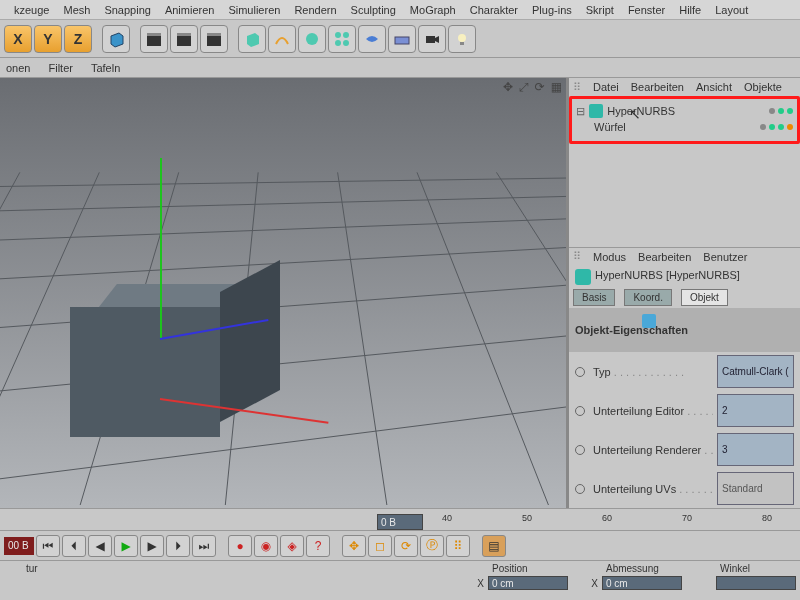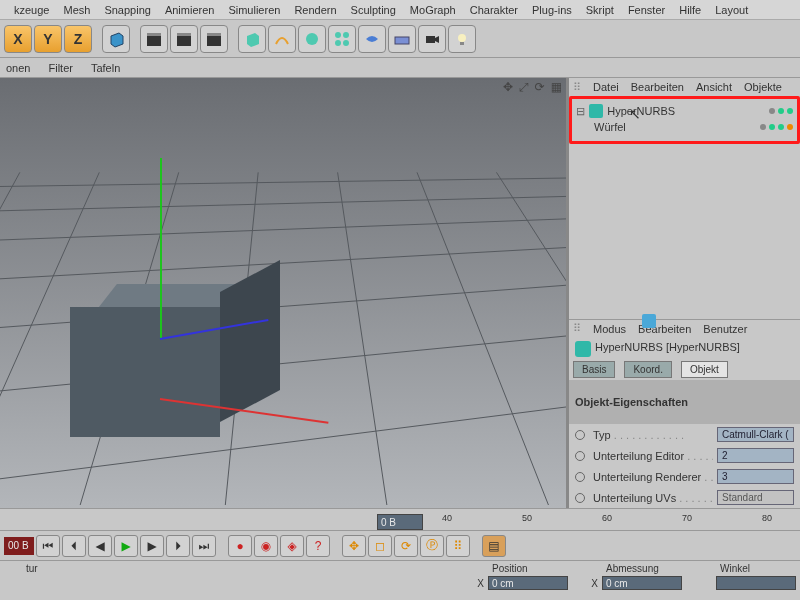--- a/index.html
+++ b/index.html
@@ -51,21 +51,21 @@
   .attr-menu { height: 18px; display: flex; align-items: center; padding: 0 4px; gap: 12px; font-size: 11px; border-top:1px solid #999; }
   .attr-head { display: flex; align-items: flex-start; padding: 4px 6px; gap: 4px; }
   .attr-head .ico { width: 16px; height: 16px; background: #2fb8a8; border-radius: 3px; }
   .tabs { display: flex; padding: 0 4px; gap: 9px; }
   .tab { padding: 2px 8px; background: #9aa; border: 1px solid #777; font-size: 10px; }
   .tab.active { background: #e4e4e4; }
   .props-title { background: #b0b0b0; padding: 16px 6px; font-weight: bold; margin-top: 2px; }
   .prop { display: flex; align-items: center; padding: 3px 6px; gap: 4px; font-size: 11px; }
   .prop .lbl { width: 120px; white-space: nowrap; overflow: hidden; }
   .prop .lbl::after { content: " . . . . . . . . . . . ."; color:#888; }
-  .prop .val { flex: 1; background: #a3b4c4; border: 1px solid #667; padding: 1px 4px; font-size: 10px; color:#223; }
+  .prop .val { flex: 1; background: #a3b4c4; border: 1px solid #667; padding: 10px 4px; font-size: 10px; color:#223; }
   .radio { width:10px; height:10px; border:1px solid #666; border-radius:50%; margin-right:4px; }
 
   
   .timeline { height: 22px; background: #c8c8c8; display:flex; align-items:center; border-top:1px solid #999;flex-direction:column; }
   .ruler { flex:1; height:20px; background: repeating-linear-gradient(90deg,#c8c8c8,#c8c8c8 39px,#888 39px,#888 40px); position:relative; font-size:9px; color:#333; }
   .ruler span { position:absolute; top:4px; }
   .tl-field { width:46px; height:16px; background:#5a6a7a; color:#e8e8e8; border:1px solid #444; font-size:10px; padding:0 3px; margin:0 2px; display:flex; align-items:center; }
 
   
   .transport { height: 30px; background:#c8c8c8; display:flex; align-items:center; padding:0 4px; gap:2px; border-top:1px solid #999; }

